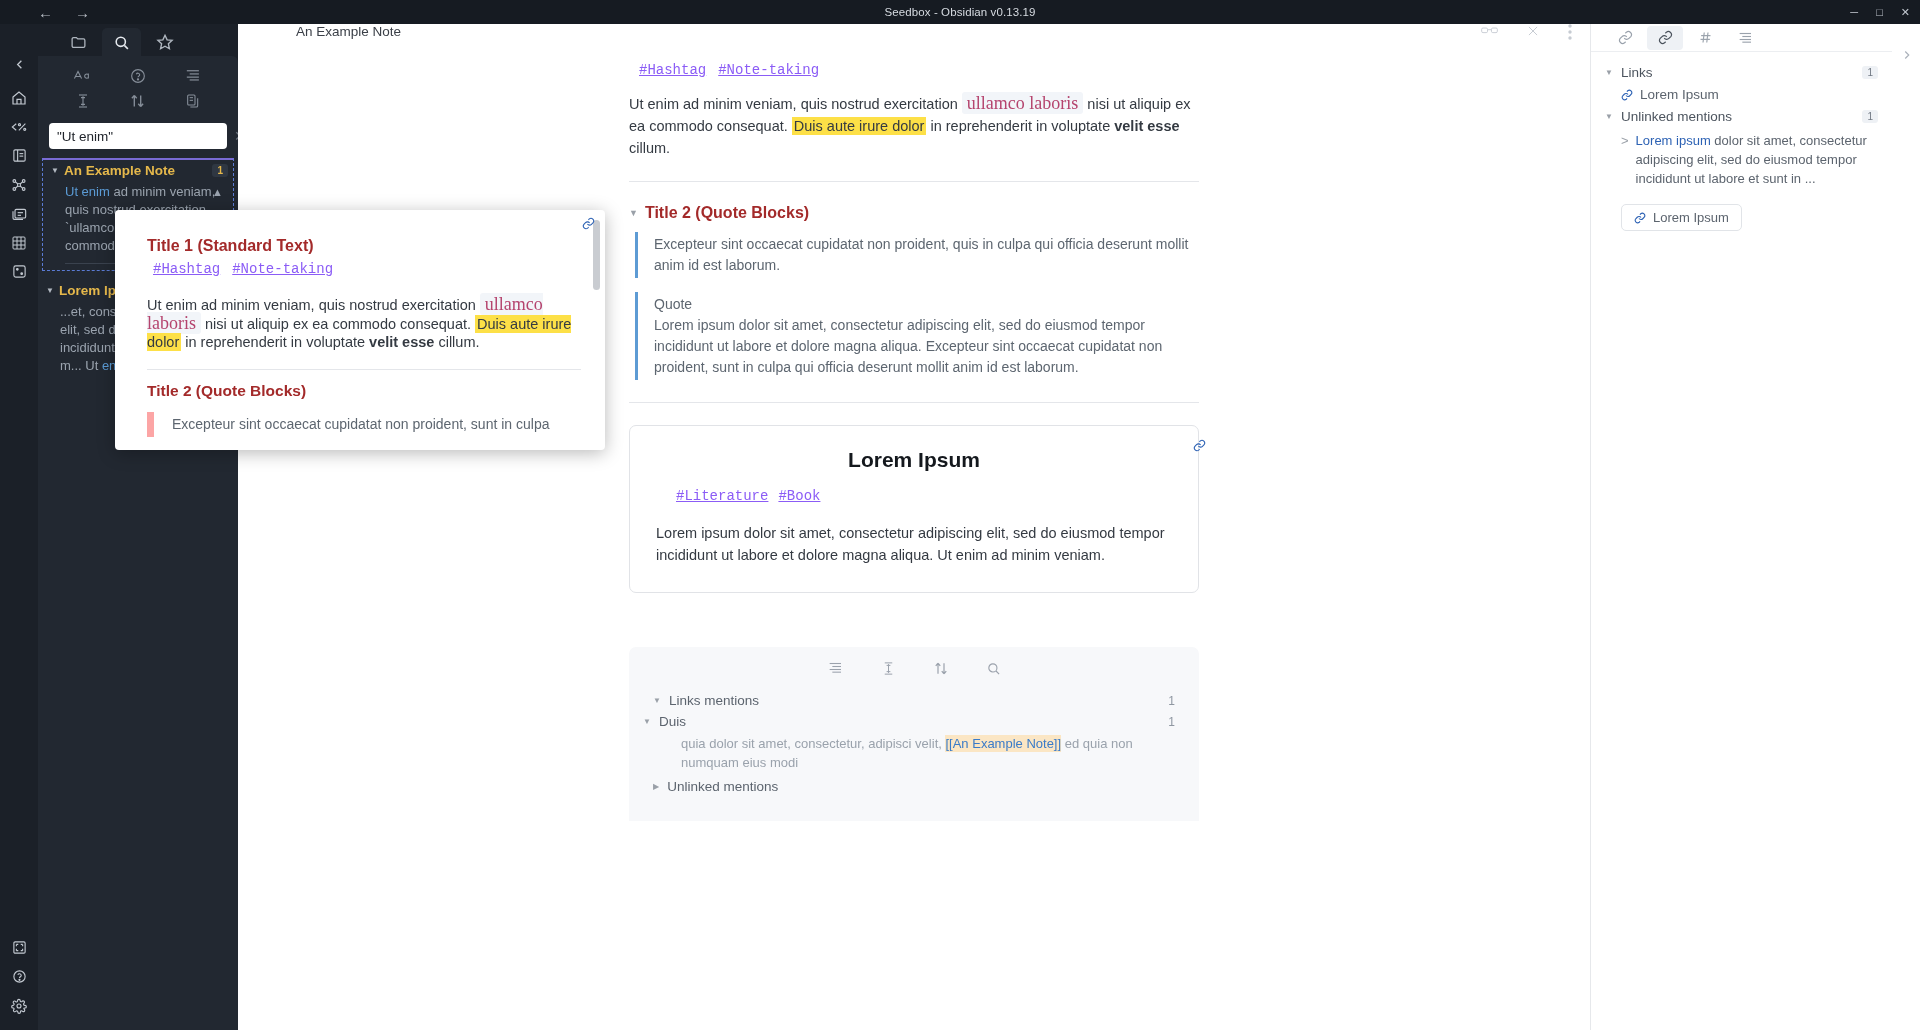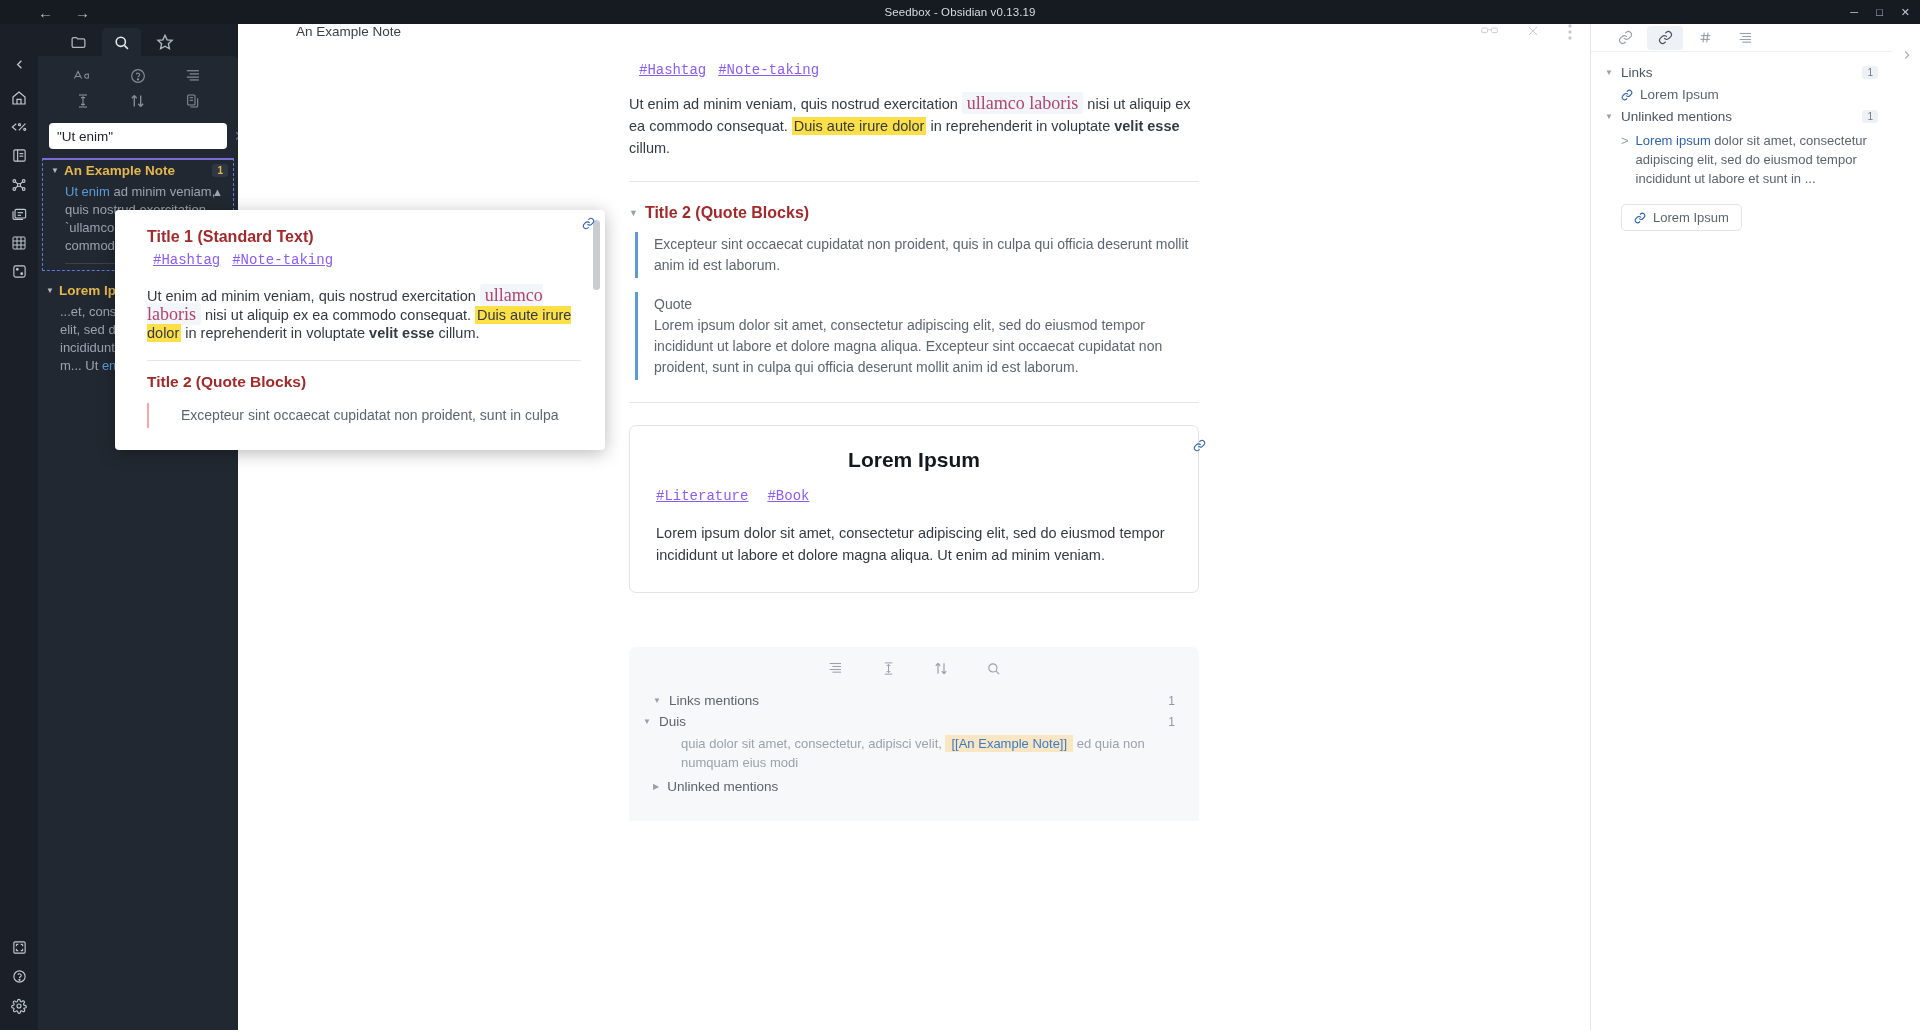--- a/index.html
+++ b/index.html
@@ -134,41 +134,41 @@
     color:#5d6670; font-size:14px; line-height:21px;
   }
   .quote .qtitle { color:#5d6670; }
 
   
   .embed {
     position:relative; border:1px solid #e1e3e7; border-radius:7px;
     padding:22px 26px 26px 26px; margin:18px 0 0 0; background:#fff;
   }
   .embed-title { text-align:center; font-size:21px; font-weight:bold; color:#14181d; margin-bottom:16px; }
-  .embed-tags { display:flex; gap:19px; margin-bottom:18px; }
+  .embed-tags { display:flex; gap:10px; margin-bottom:18px;margin-left:20px; }
   .embed-body { font-size:14.5px; line-height:22px; color:#343a42; }
   .embed-link { position:absolute; right:-8px; top:12px; color:#2d62b4; cursor:pointer; }
 
   
   .backlinks {
     margin-top:54px; background:#f7f8fa; border-radius:7px 7px 0 0; padding:10px 0 24px 0;
   }
   .bl-tools { display:flex; justify-content:center; gap:38px; color:#9ba2ac; padding:4px 0 14px 0; }
   .bl-tools .b-ico { cursor:pointer; display:flex; }
   .bl-row {
     display:flex; align-items:center; font-size:13.5px; color:#5c646e;
     padding:3px 24px; cursor:pointer;
   }
   .bl-row .tri { font-size:8px; color:#9aa0a8; margin-right:8px; }
   .bl-row .count { margin-left:auto; font-size:12px; color:#8f97a1; }
   .bl-sub { padding-left:14px; }
   .bl-snippet {
     font-size:13px; line-height:19px; color:#9aa2ac; padding:2px 24px 4px 52px;
   }
-  .bl-snippet .mark2 { background:#fbe6c4; color:#3a7bc8; padding:1px 6px; }
+  .bl-snippet .mark2 { background:#fbe6c4; color:#3a7bc8; padding:1px 0; }
 
   
   .rightbar {
     position:absolute; top:24px; right:28px; width:302px; bottom:0;
     background:#ffffff; border-left:1px solid #e6e8eb;
   }
   .rb-tabs {
     height:28px; display:flex; align-items:center; gap:4px; padding-left:16px;
     border-bottom:1px solid #eceef1;
   }
@@ -209,27 +209,27 @@
   .popup {
     position:absolute; left:115px; top:210px; width:490px; height:240px;
     background:#ffffff; border-radius:4px; overflow:hidden;
     box-shadow:0 3px 18px rgba(0,0,0,.28);
   }
   .popup-scroll {
     position:absolute; right:5px; top:10px; width:7px; height:70px;
     background:#c9ccd1; border-radius:4px;
   }
   .popup-link { position:absolute; right:10px; top:6px; color:#2d62b4; }
-  .popup-inner { padding:18px 24px 0 32px; }
+  .popup-inner { padding:18px 24px 0 32px;margin-top:9px; }
   .popup h1 { font-size:16px; color:#a32a2a; margin-bottom:6px; }
   .popup .tags { margin-left:6px; margin-bottom:18px; }
   .popup .para { font-size:14.5px; line-height:18px; }
   .popup .hr { margin:18px 0 12px 0; }
   .popup h2 { font-size:15.5px; color:#a32a2a; margin-bottom:12px; }
-  .popup .quote { margin:0; border-left:2px solid #fca5a5; padding-left:32px; }
+  .popup .quote { margin:0; border-left:7px solid #fca5a5; padding-left:18px; }
 </style>
 </head>
 <body>
 
 <div class="app">
 
   <div class="titlebar">
     <div class="tb-nav">
       <span>←</span>
       <span>→</span>

